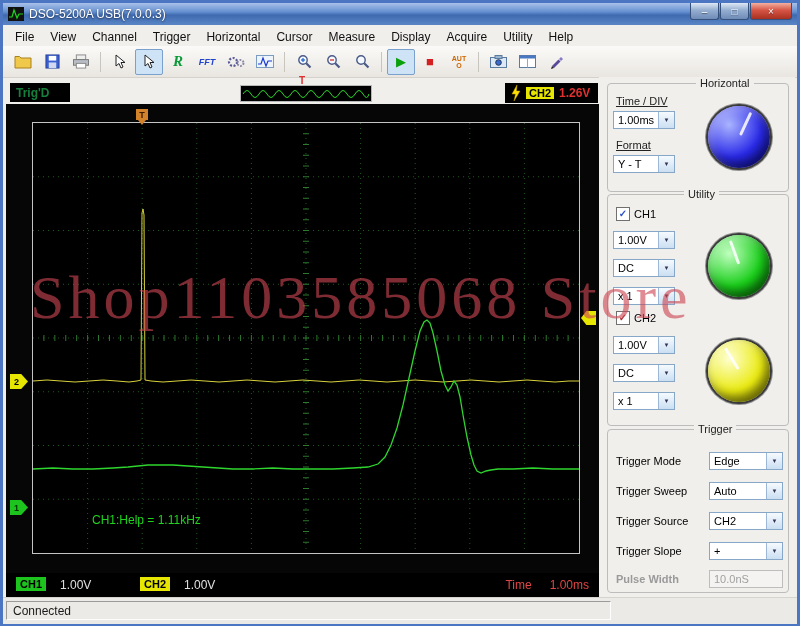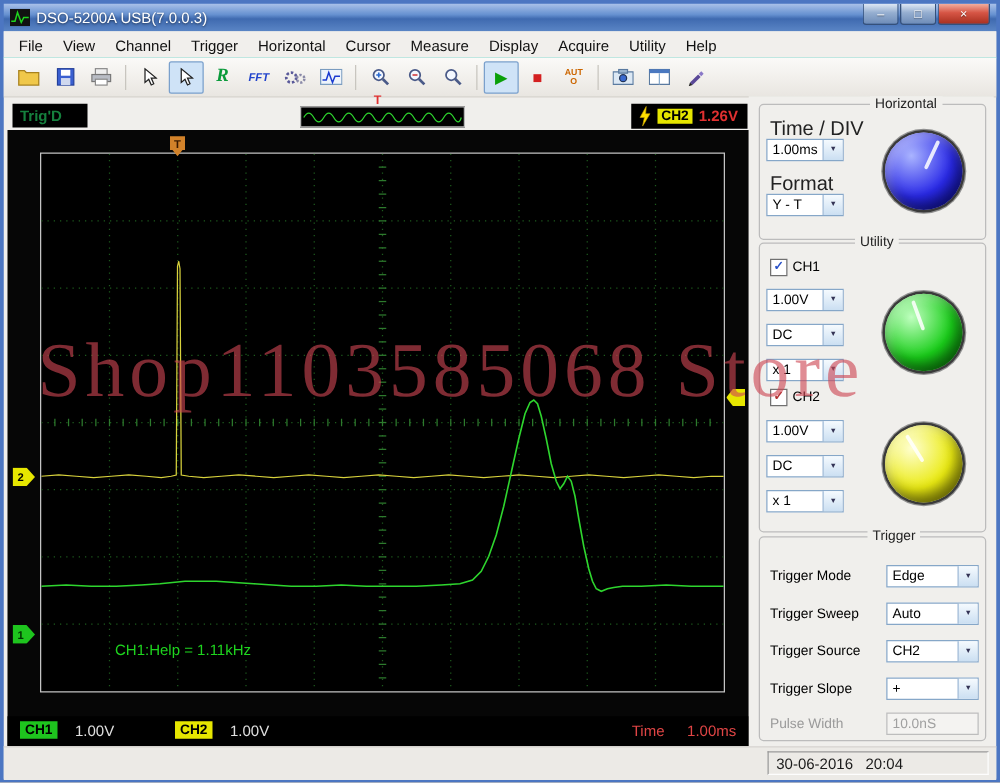--- a/index.html
+++ b/index.html
@@ -64,42 +64,42 @@
   .bch1{left:10px;background:#1ec41e;}
   .bch2{left:134px;background:#e6e600;}
   .bval{position:absolute;top:5px;color:#e0e0e0;}
   .v1{left:54px;} .v2{left:178px;}
   .timegrp{position:absolute;right:10px;top:5px;color:#e04545;display:flex;gap:18px;}
 
   
   .panel{position:absolute;left:599px;top:77px;width:196px;height:520px;background:#f0efec;}
   .gb{position:absolute;border:1px solid #bcbcbc;border-radius:4px;}
   .legend{position:absolute;top:-7px;background:#f0efec;padding:0 4px;font-size:11px;color:#222;}
-  .plbl{position:absolute;font-size:16px;color:#222;}
+  .plbl{position:absolute;font-size:11px;color:#222;text-decoration:underline;}
   .combo{height:18px;background:#fff;border:1px solid #86a7c8;display:flex;align-items:stretch;
     font-size:11px;box-sizing:border-box;cursor:default;}
   .abs{position:absolute;}
   .ctxt{flex:1;display:flex;align-items:center;padding-left:4px;color:#000;white-space:nowrap;}
   .cbtn{width:15px;background:linear-gradient(#f5fafe,#cbdff2);border-left:1px solid #9cb8d6;
     display:flex;align-items:center;justify-content:center;font-size:6px;color:#335;}
   .cbrow{position:absolute;display:flex;align-items:center;gap:4px;font-size:11px;cursor:default;}
   .cbbox{width:12px;height:12px;border:1px solid #707070;background:#fff;display:flex;
     align-items:center;justify-content:center;font-size:10px;font-weight:bold;line-height:1;}
   .c1{color:#2850c8;} .c2{color:#b03030;}
   .knob{position:absolute;width:62px;height:62px;border-radius:50%;
     box-shadow:0 0 0 2px #3a3a3a,0 0 0 3px #909090,inset -4px -6px 10px rgba(0,0,0,.45),inset 4px 5px 8px rgba(255,255,255,.3);}
   .knob .ptr{position:absolute;left:50%;top:4px;width:3px;height:25px;margin-left:-1.5px;border-radius:2px;
     transform-origin:50% 27px;background:rgba(255,255,255,.85);}
   .knob.blue{background:radial-gradient(circle at 34% 30%,#aab4ff,#2a2ae8 55%,#0808a0);}
   .knob.green{background:radial-gradient(circle at 34% 30%,#c0ffc0,#1ace1a 55%,#067a06);}
   .knob.yellow{background:radial-gradient(circle at 34% 30%,#ffffd0,#eaea12 55%,#8f8f02);}
   .trow{position:absolute;left:8px;right:5px;height:18px;display:flex;align-items:center;
     justify-content:space-between;font-size:11px;}
   .trow .combo{width:74px;flex:none;}
-  .dim{color:#9a9a9a;}
+  .dim{color:#9a9a9a;font-weight:bold;}
   .pwbox{width:74px;height:18px;border:1px solid #bdbdbd;background:#f4f3f1;color:#a0a0a0;
     display:flex;align-items:center;padding-left:4px;font-size:11px;box-sizing:border-box;}
 
   
   .statusbar{position:absolute;left:3px;top:597px;right:3px;height:26px;background:#eceae6;border-top:1px solid #d6d4cf;}
   .sbcell{position:absolute;top:3px;height:19px;border:1px solid;border-color:#9a9a9a #fdfdfd #fdfdfd #9a9a9a;
     display:flex;align-items:center;padding-left:6px;color:#1a1a1a;box-sizing:border-box;white-space:pre;}
   .sbleft{left:3px;right:186px;}
   .sbright{right:6px;width:177px;}
 
@@ -484,17 +484,17 @@
       <div class="trow" style="top:140px">
         <span class="dim">Pulse Width</span>
         <div class="pwbox">
           <span>10.0nS</span>
         </div>
       </div>
     </div>
   </div>
 
   <div class="statusbar">
-    <span class="sbcell sbright">30-06-2016   20:04</span>
+    <span class="sbcell sbleft">Connected</span>
   </div>
 
   <div class="watermark">Shop1103585068 Store</div>
 </div>
 
 </body></html>

